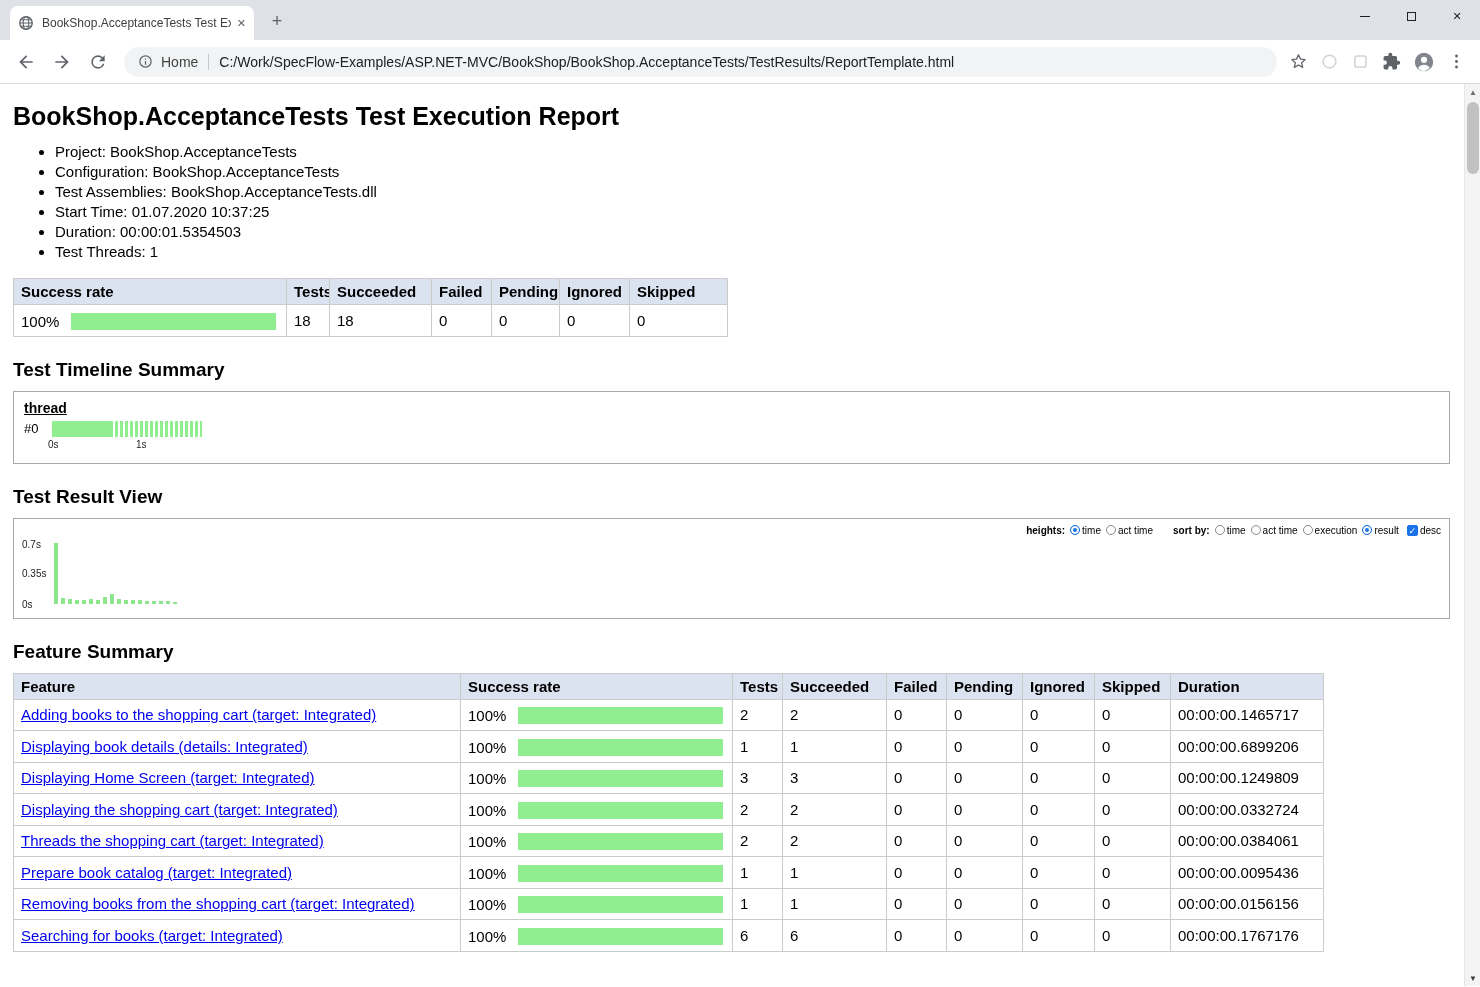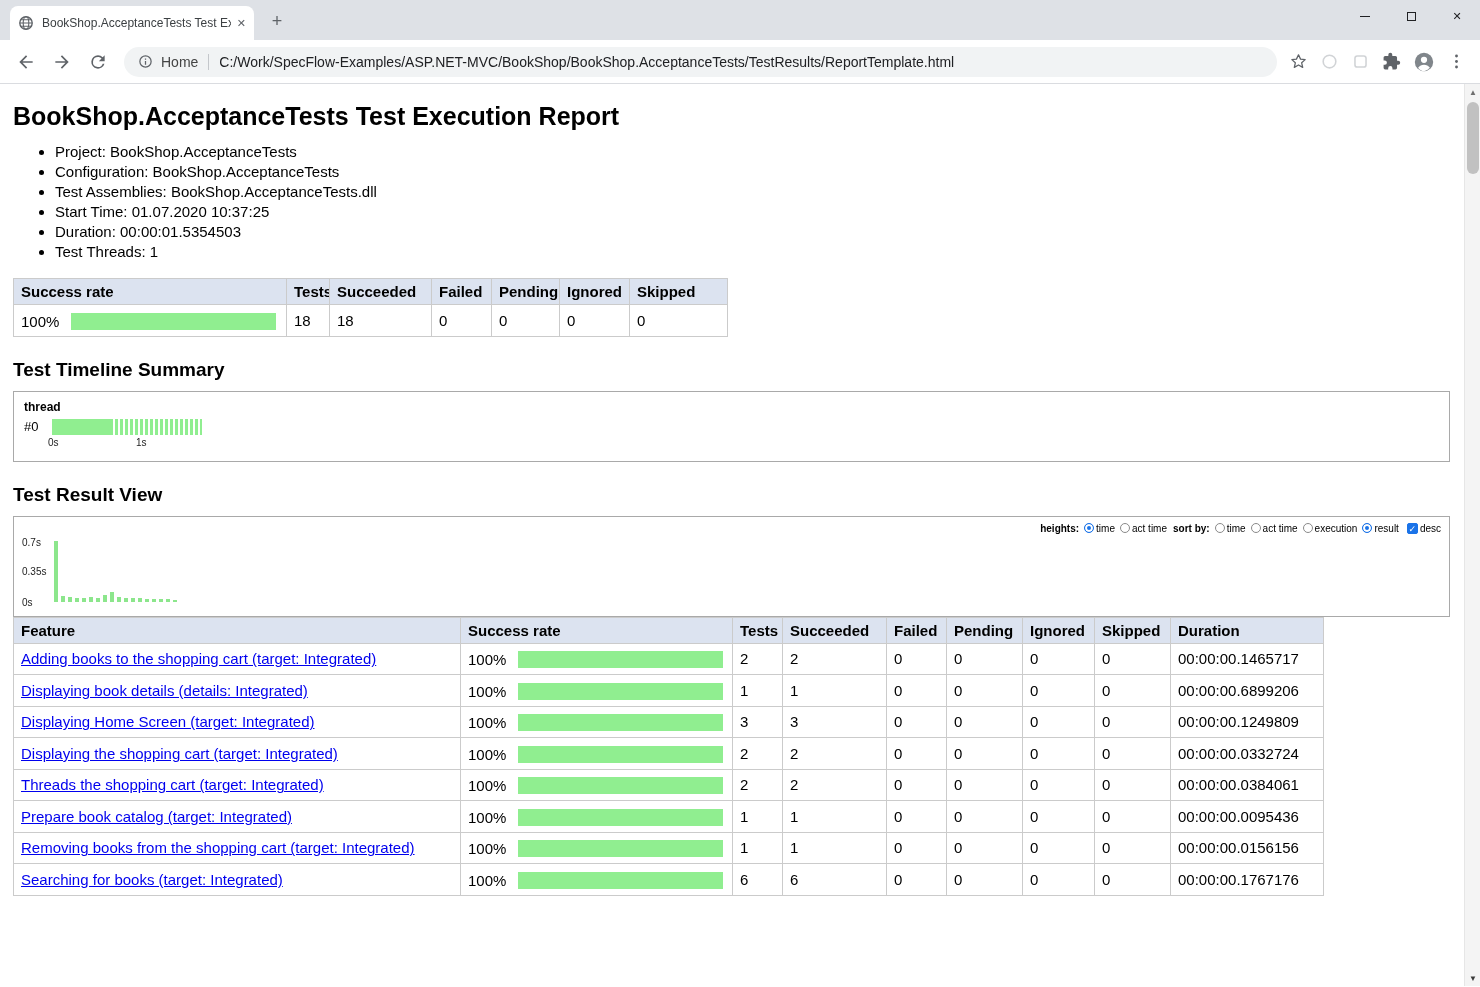--- a/index.html
+++ b/index.html
@@ -48,34 +48,34 @@
   thead th { background:#dce3f0; font-weight:bold; }
   tbody td { padding:6px 7px; }
   .sumtable { width:714px; }
   .ftable   { width:1310px;padding-left:40px; }
   .pct { display:inline-block; width:50px; vertical-align:middle; }
   .bar { display:inline-block; width:205px; height:17px; background:#90ee90; vertical-align:middle; }
   a { color:#0000ee; }
 
   
   .tl-box { border:1px solid #a9a9a9; margin-top:4px; padding:8px 10px 14px; position:relative; width:100%; }
-  .tl-thread { font-weight:bold; font-size:12px; }
+  .tl-thread { font-weight:bold; font-size:14px;text-decoration:underline; }
   .tl-row { display:flex; align-items:center; margin-top:5px; }
   .tl-label { font-size:13px; width:28px; flex:0 0 28px; }
   .tl-bar { display:flex; height:16px; }
   .tl-solid { background:#90ee90; }
   .tl-stripes { background:repeating-linear-gradient(90deg,#90ee90 0 3px,#ffffff 3px 5px); }
   .tl-axis { position:relative; height:10px; font-size:10px; color:#222; margin-left:28px; margin-top:2px; }
   .tl-axis .t0 { position:absolute; left:-4px; }
   .tl-axis .t1 { position:absolute; left:84px; }
 
   
   .rv-box { border:1px solid #a9a9a9; margin-top:4px; height:101px; position:relative; width:100%; }
   .rv-controls { position:absolute; top:6px; right:8px; font-size:10px; display:flex; align-items:center; }
-  .rv-controls b { margin-left:6px; }
+  .rv-controls b { margin-left:20px; }
   .opt { display:inline-flex; align-items:center; gap:2px; margin-left:5px; }
   .radio { width:10px; height:10px; border:1px solid #8a8a8a; border-radius:50%; background:#fff; display:inline-block; }
   .radio.checked { border-color:#1a73e8; background:#1a73e8; box-shadow:inset 0 0 0 2px #fff; }
   .cb { width:11px; height:11px; border:1px solid #8a8a8a; background:#fff; display:inline-block;
         font-size:9px; line-height:10px; text-align:center; border-radius:2px; margin-left:8px; }
   .cb.checked { background:#1a73e8; border-color:#1a73e8; color:#fff; }
   .cb-label { margin-left:2px; }
   .rv-chart { position:absolute; left:6px; bottom:6px; right:12px; height:74px; }
   .rv-ylab { position:absolute; left:2px; font-size:10px; color:#222; }
   .yl-07  { bottom:62px; }
@@ -279,20 +279,21 @@
               <div class="cbar" style="height: 4px;"></div>
               <div class="cbar" style="height: 3px;"></div>
               <div class="cbar" style="height: 3px;"></div>
               <div class="cbar" style="height: 3px;"></div>
               <div class="cbar" style="height: 3px;"></div>
               <div class="cbar" style="height: 2px;"></div>
             </div>
         </div>
       </div>
 
+      <h2>Feature Summary</h2>
       <table class="ftable">
         <colgroup>
             <col style="width:447px">
             <col style="width:272px">
             <col style="width:50px">
             <col style="width:104px">
             <col style="width:60px">
             <col style="width:76px">
             <col style="width:72px">
             <col style="width:76px">

